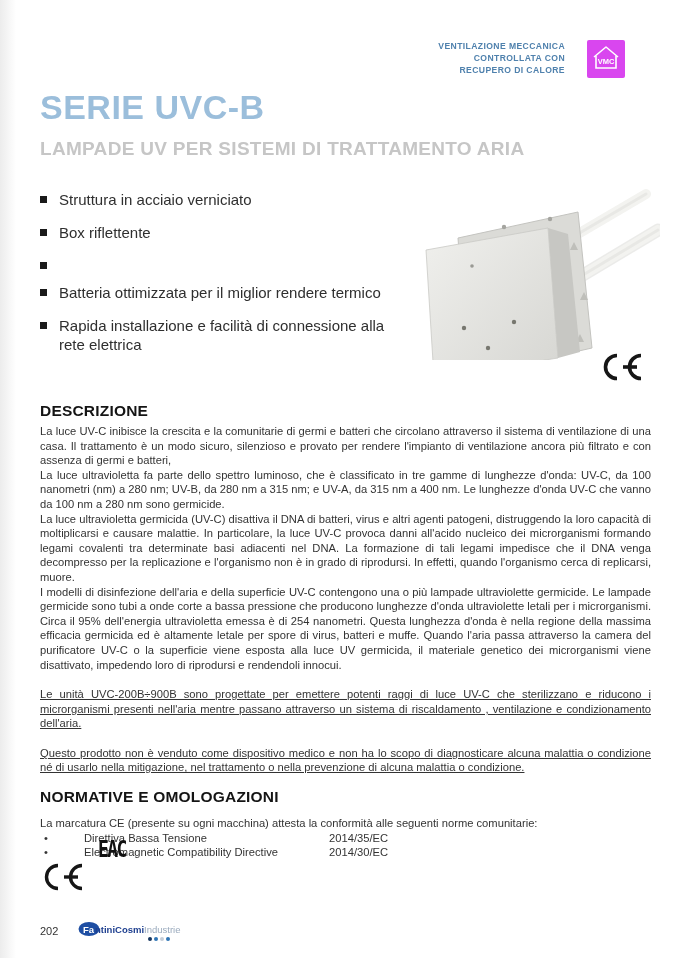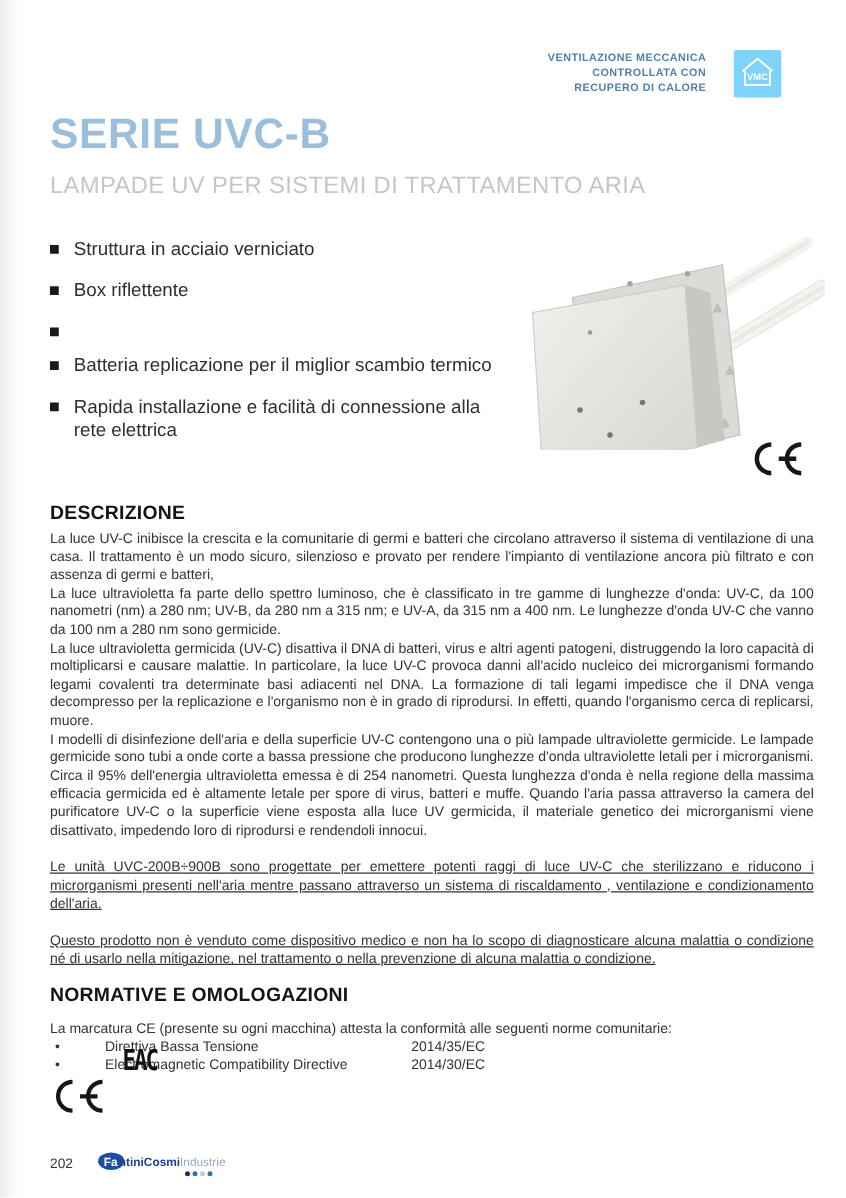--- a/index.html
+++ b/index.html
@@ -18,31 +18,31 @@
   }
 
   
   .tagline {
     position: absolute; top: 41px; right: 112px; width: 260px;
     text-align: right; color: #4f81ad; font-size: 8.6px; font-weight: bold;
     letter-spacing: 0.4px; line-height: 11.8px;
   }
   .vmc-box {
     position: absolute; top: 40px; right: 52px; width: 38px; height: 38px;
-    background: #7dd3fc; border-radius: 2px;
+    background: #d946ef; border-radius: 2px;
   }
 
   
   .title {
     position: absolute; left: 40px; top: 88px;
     font-size: 34px; font-weight: bold; color: #9bbedb; letter-spacing: 0.5px;
   }
   .subtitle {
     position: absolute; left: 40px; top: 138px;
-    font-size: 19px; font-weight: normal; color: #c6c6c6; letter-spacing: 0.3px;
+    font-size: 19px; font-weight: bold; color: #c6c6c6; letter-spacing: 0.3px;
   }
 
   
   .features { position: absolute; left: 40px; top: 190px; width: 368px; }
   .feature { display: flex; margin-bottom: 13.5px; font-size: 15px; line-height: 1.3; color: #2f2f2f; }
   .feature .sq {
     flex: 0 0 auto; width: 7px; height: 7px; background: #1a1a1a; margin: 6px 12px 0 0;
   }
 
   
@@ -110,21 +110,21 @@
     </div>
     <div class="feature">
       <span class="sq"></span>
       <span>Box riflettente</span>
     </div>
     <div class="feature">
       <span class="sq"></span>
     </div>
     <div class="feature">
       <span class="sq"></span>
-      <span>Batteria replicazione per il miglior scambio termico</span>
+      <span>Batteria ottimizzata per il miglior rendere termico</span>
     </div>
     <div class="feature">
       <span class="sq"></span>
       <span>Rapida installazione e facilità di connessione alla rete elettrica</span>
     </div>
   </div>
 
   <div class="figure">
     <svg width="252" height="178" viewBox="0 0 252 178">
       <defs>

